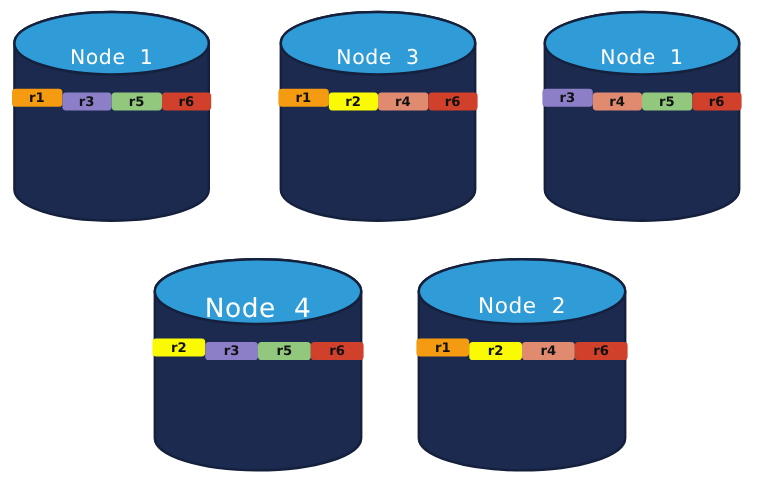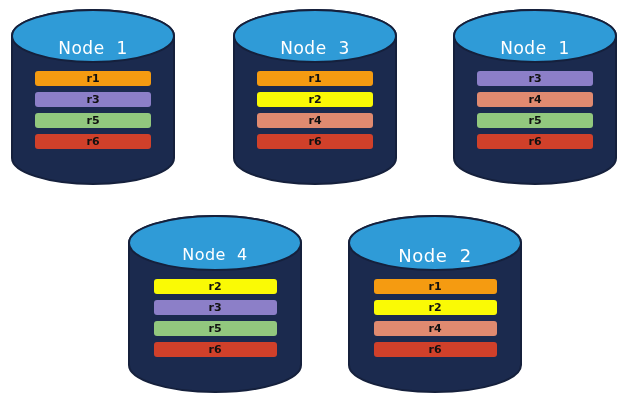--- a/index.html
+++ b/index.html
@@ -43,21 +43,21 @@
     letter-spacing: 0.5px;
     white-space: pre;
     pointer-events: none;
   }
 
   .replicas {
     position: absolute;
     left: 0;
     width: 100%;
     display: flex;
-    flex-direction: column;
+    flex-direction: row;
     align-items: center;
     justify-content: center;
   }
 
   .replica-bar {
     position: relative;
     border-radius: 3px;
     height: 15px;
     line-height: 15px;
     text-align: center;
@@ -113,21 +113,21 @@
         <div class="replica-bar" style="background: rgb(224, 138, 112); width: 116px; color: rgb(17, 17, 17);">r4</div>
         <div class="replica-bar" style="background: rgb(146, 200, 126); width: 116px; color: rgb(17, 17, 17);">r5</div>
         <div class="replica-bar" style="background: rgb(208, 64, 42); width: 116px; color: rgb(17, 17, 17);">r6</div>
       </div>
     </div>
     <div class="node" style="left: 127px; top: 215px; width: 176px; height: 178px;">
       <svg class="node-svg" width="176" height="178" viewBox="0 0 176 178">
         <path d="M 2 28 L 2 150 A 86 27 0 0 0 174 150 L 174 28 A 86 27 0 0 0 2 28 Z" fill="#1B2A4E" stroke="#15203C" stroke-width="2"></path>
         <ellipse cx="88" cy="28" rx="86" ry="27" fill="#2F9BD7" stroke="#15203C" stroke-width="2"></ellipse>
       </svg>
-      <div class="node-label" style="top: 30px; font-size: 16px;">Node  4</div>
+      <div class="node-label" style="top: 30px; font-size: 22px;">Node  4</div>
       <div class="replicas" style="top: 64px;">
         <div class="replica-bar" style="background: rgb(250, 250, 5); width: 123px; color: rgb(17, 17, 17);">r2</div>
         <div class="replica-bar" style="background: rgb(140, 127, 200); width: 123px; color: rgb(17, 17, 17);">r3</div>
         <div class="replica-bar" style="background: rgb(146, 200, 126); width: 123px; color: rgb(17, 17, 17);">r5</div>
         <div class="replica-bar" style="background: rgb(208, 64, 42); width: 123px; color: rgb(17, 17, 17);">r6</div>
       </div>
     </div>
     <div class="node" style="left: 347px; top: 215px; width: 176px; height: 178px;">
       <svg class="node-svg" width="176" height="178" viewBox="0 0 176 178">
         <path d="M 2 28 L 2 150 A 86 27 0 0 0 174 150 L 174 28 A 86 27 0 0 0 2 28 Z" fill="#1B2A4E" stroke="#15203C" stroke-width="2"></path>

